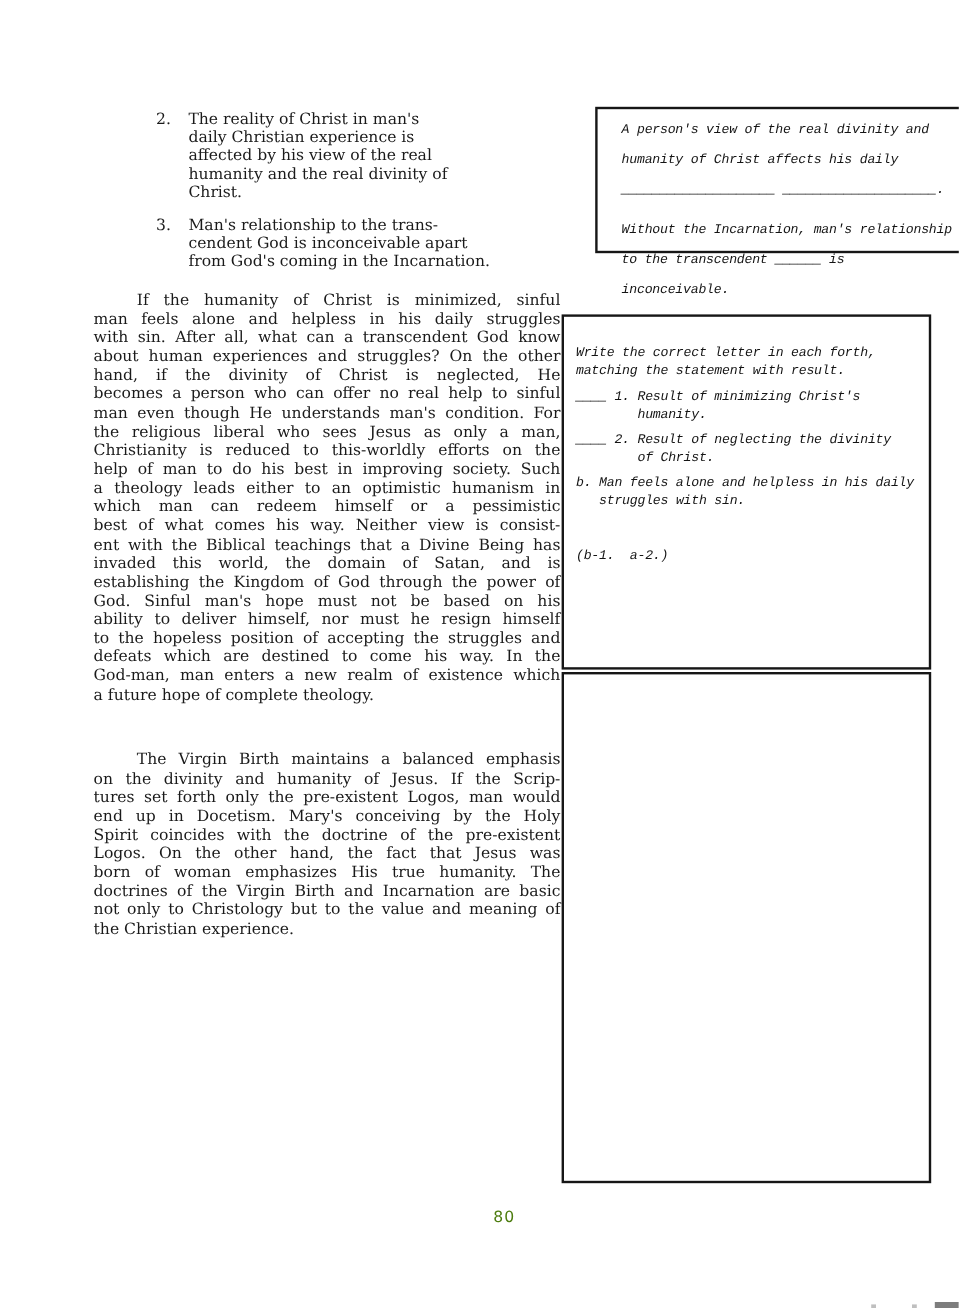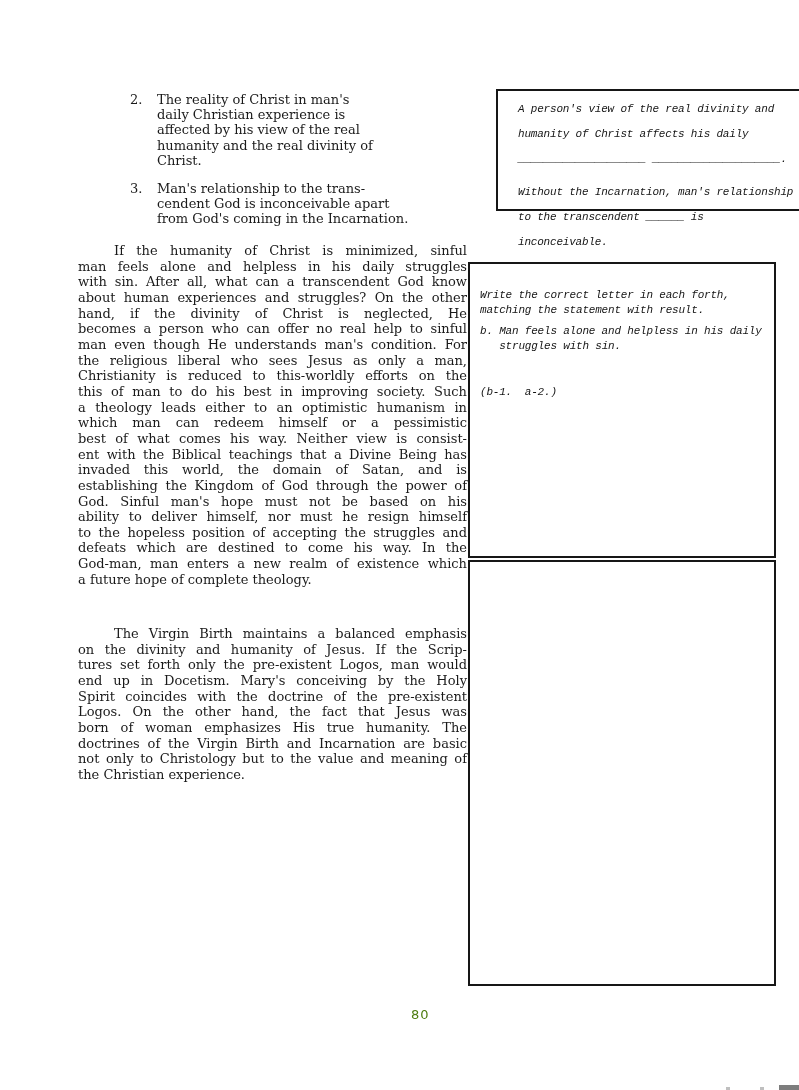--- a/index.html
+++ b/index.html
@@ -103,21 +103,21 @@
   <div class="para para-1">
       <div class="para-line">If the humanity of Christ is minimized, sinful</div>
       <div class="para-line">man feels alone and helpless in his daily struggles</div>
       <div class="para-line">with sin.  After all, what can a transcendent God know</div>
       <div class="para-line">about human experiences and struggles?  On the other</div>
       <div class="para-line">hand, if the divinity of Christ is neglected, He</div>
       <div class="para-line">becomes a person who can offer no real help to sinful</div>
       <div class="para-line">man even though He understands man's condition.  For</div>
       <div class="para-line">the religious liberal who sees Jesus as only a man,</div>
       <div class="para-line">Christianity is reduced to this-worldly efforts on the</div>
-      <div class="para-line">this of man to do his best in improving society.  Such</div>
+      <div class="para-line">help of man to do his best in improving society.  Such</div>
       <div class="para-line">a theology leads either to an optimistic humanism in</div>
       <div class="para-line">which man can redeem himself or a pessimistic</div>
       <div class="para-line">best of what comes his way.  Neither view is consist-</div>
       <div class="para-line">ent with the Biblical teachings that a Divine Being has</div>
       <div class="para-line">invaded this world, the domain of Satan, and is</div>
       <div class="para-line">establishing the Kingdom of God through the power of</div>
       <div class="para-line">God.  Sinful man's hope must not be based on his</div>
       <div class="para-line">ability to deliver himself, nor must he resign himself</div>
       <div class="para-line">to the hopeless position of accepting the struggles and</div>
       <div class="para-line">defeats which are destined to come his way.  In the</div>
@@ -144,20 +144,26 @@
     <div class="typew blanks">____________________ ____________________.</div>
     <div class="typew stmt stmt-2">Without the Incarnation, man's relationship
 to the transcendent ______ is inconceivable.</div>
     <div class="typew answer">(Christian experience, God)</div>
   </div>
 
   <div class="ex-box box-2">
     <div class="typew instr">Write the correct letter in each forth,
 matching the statement with result.</div>
     <div>
+        <div class="typew match-item">____ 1. Result of minimizing Christ's
+        humanity.</div>
+        <div class="typew match-item">____ 2. Result of neglecting the divinity
+        of Christ.</div>
+      </div>
+    <div>
         <div class="typew option">b. Man feels alone and helpless in his daily
    struggles with sin.</div>
       </div>
     <div class="typew answer">(b-1.  a-2.)</div>
   </div>
 
   <div class="ex-box box-3"></div>
 
   <div class="page-number">80</div>
 

